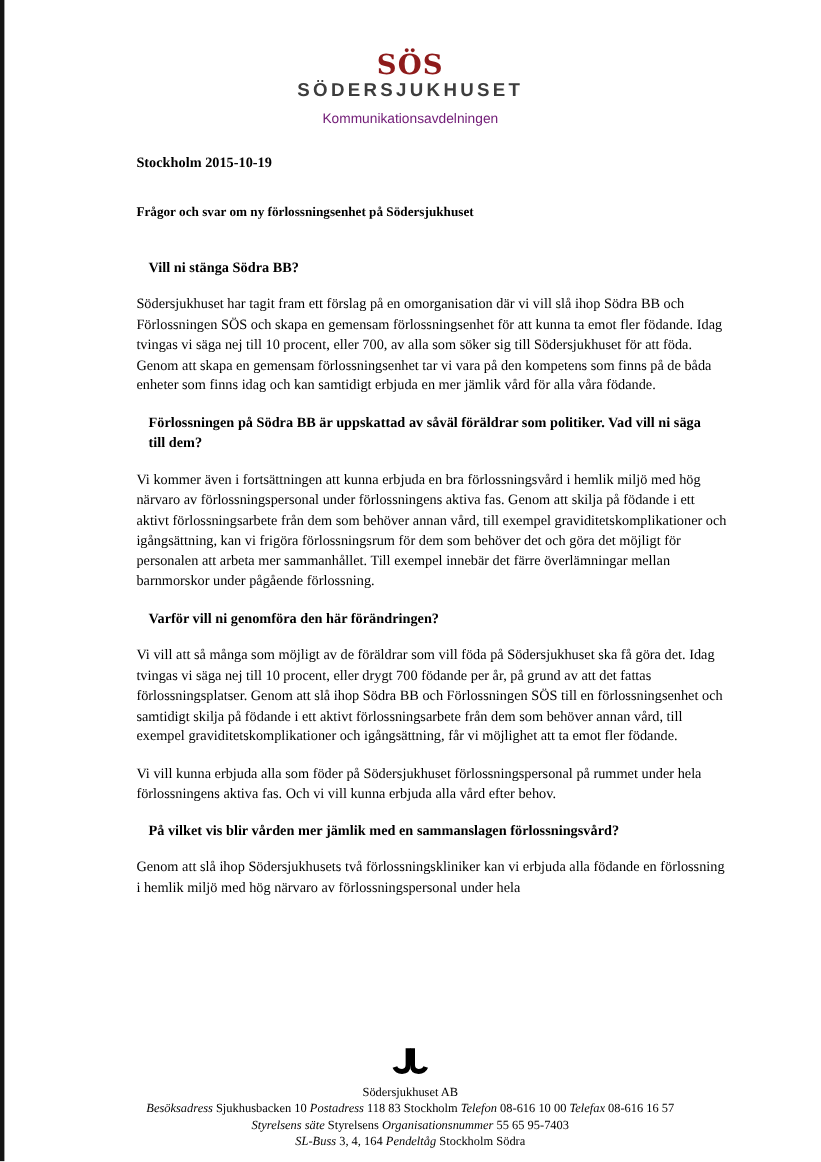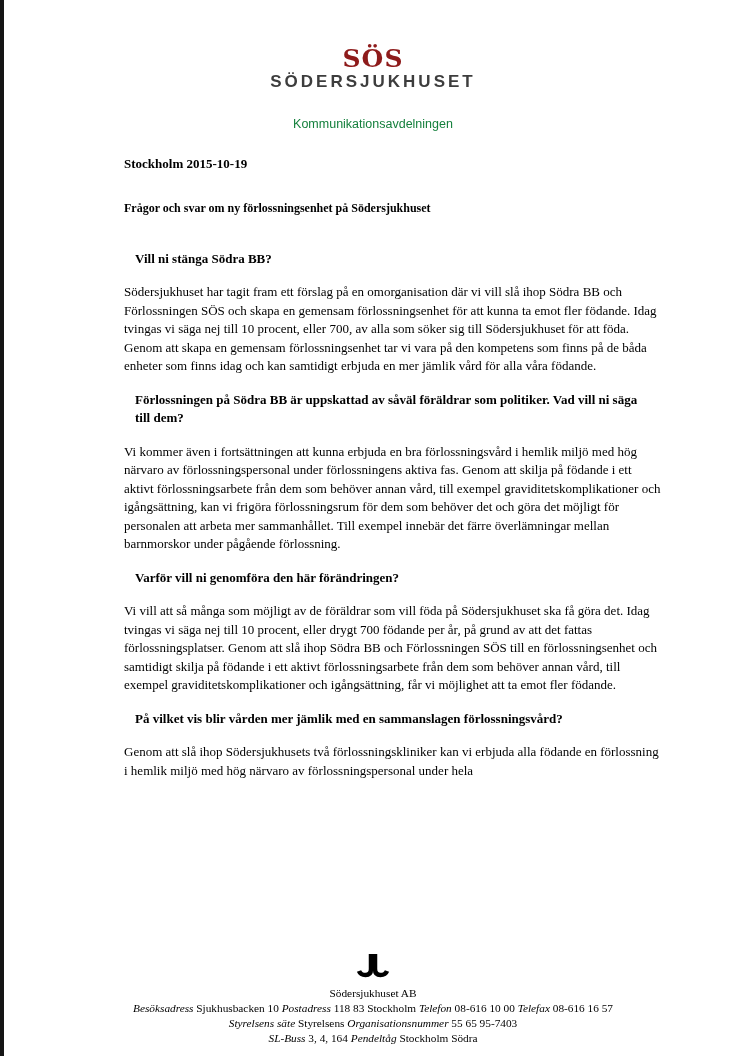--- a/index.html
+++ b/index.html
@@ -32,24 +32,24 @@
   }
   .brand {
     margin-top: 1px;
     font-family: "Liberation Sans", sans-serif;
     font-weight: bold;
     font-size: 17px;
     letter-spacing: 3px;
     color: #3d3d3d;
   }
   .dept {
-    margin-top: 25px;
+    margin-top: 9px;
     font-family: "Liberation Sans", sans-serif;
     font-size: 12.5px;
-    color: #15803d;
+    color: #701a75;
   }
   .content {
     padding: 24px 84px 0 124px;
     font-size: 13px;
     line-height: 18.5px;
     text-align: left;
   }
   .dateline {
     font-weight: bold;
     margin: 0 0 27px 0;
@@ -106,20 +106,21 @@
       <p class="q">Förlossningen på Södra BB är uppskattad av såväl föräldrar som politiker. Vad vill ni säga till dem?</p>
       <p class="a">Vi kommer även i fortsättningen att kunna erbjuda en bra förlossningsvård i hemlik miljö med hög närvaro av förlossningspersonal under förlossningens aktiva fas. Genom att skilja på födande i ett aktivt förlossningsarbete från dem som behöver annan vård, till exempel graviditetskomplikationer och igångsättning, kan vi frigöra förlossningsrum för dem som behöver det och göra det möjligt för personalen att arbeta mer sammanhållet. Till exempel innebär det färre överlämningar mellan barnmorskor under pågående förlossning.</p>
     </div>
 
     <div class="qa-item">
       <p class="q">Varför vill ni genomföra den här förändringen?</p>
       <p class="a">Vi vill att så många som möjligt av de föräldrar som vill föda på Södersjukhuset ska få göra det. Idag tvingas vi säga nej till 10 procent, eller drygt 700 födande per år, på grund av att det fattas förlossningsplatser. Genom att slå ihop Södra BB och Förlossningen SÖS till en förlossningsenhet och samtidigt skilja på födande i ett aktivt förlossningsarbete från dem som behöver annan vård, till exempel graviditetskomplikationer och igångsättning, får vi möjlighet att ta emot fler födande.</p>
     </div>
 
     <div class="qa-item">
+      <p class="a">Vi vill kunna erbjuda alla som föder på Södersjukhuset förlossningspersonal på rummet under hela förlossningens aktiva fas. Och vi vill kunna erbjuda alla vård efter behov.</p>
     </div>
 
     <div class="qa-item">
       <p class="q">På vilket vis blir vården mer jämlik med en sammanslagen förlossningsvård?</p>
       <p class="a">Genom att slå ihop Södersjukhusets två förlossningskliniker kan vi erbjuda alla födande en förlossning i hemlik miljö med hög närvaro av förlossningspersonal under hela</p>
     </div>
   </div>
 
   <div class="footer">
     <span class="footer-logo">

